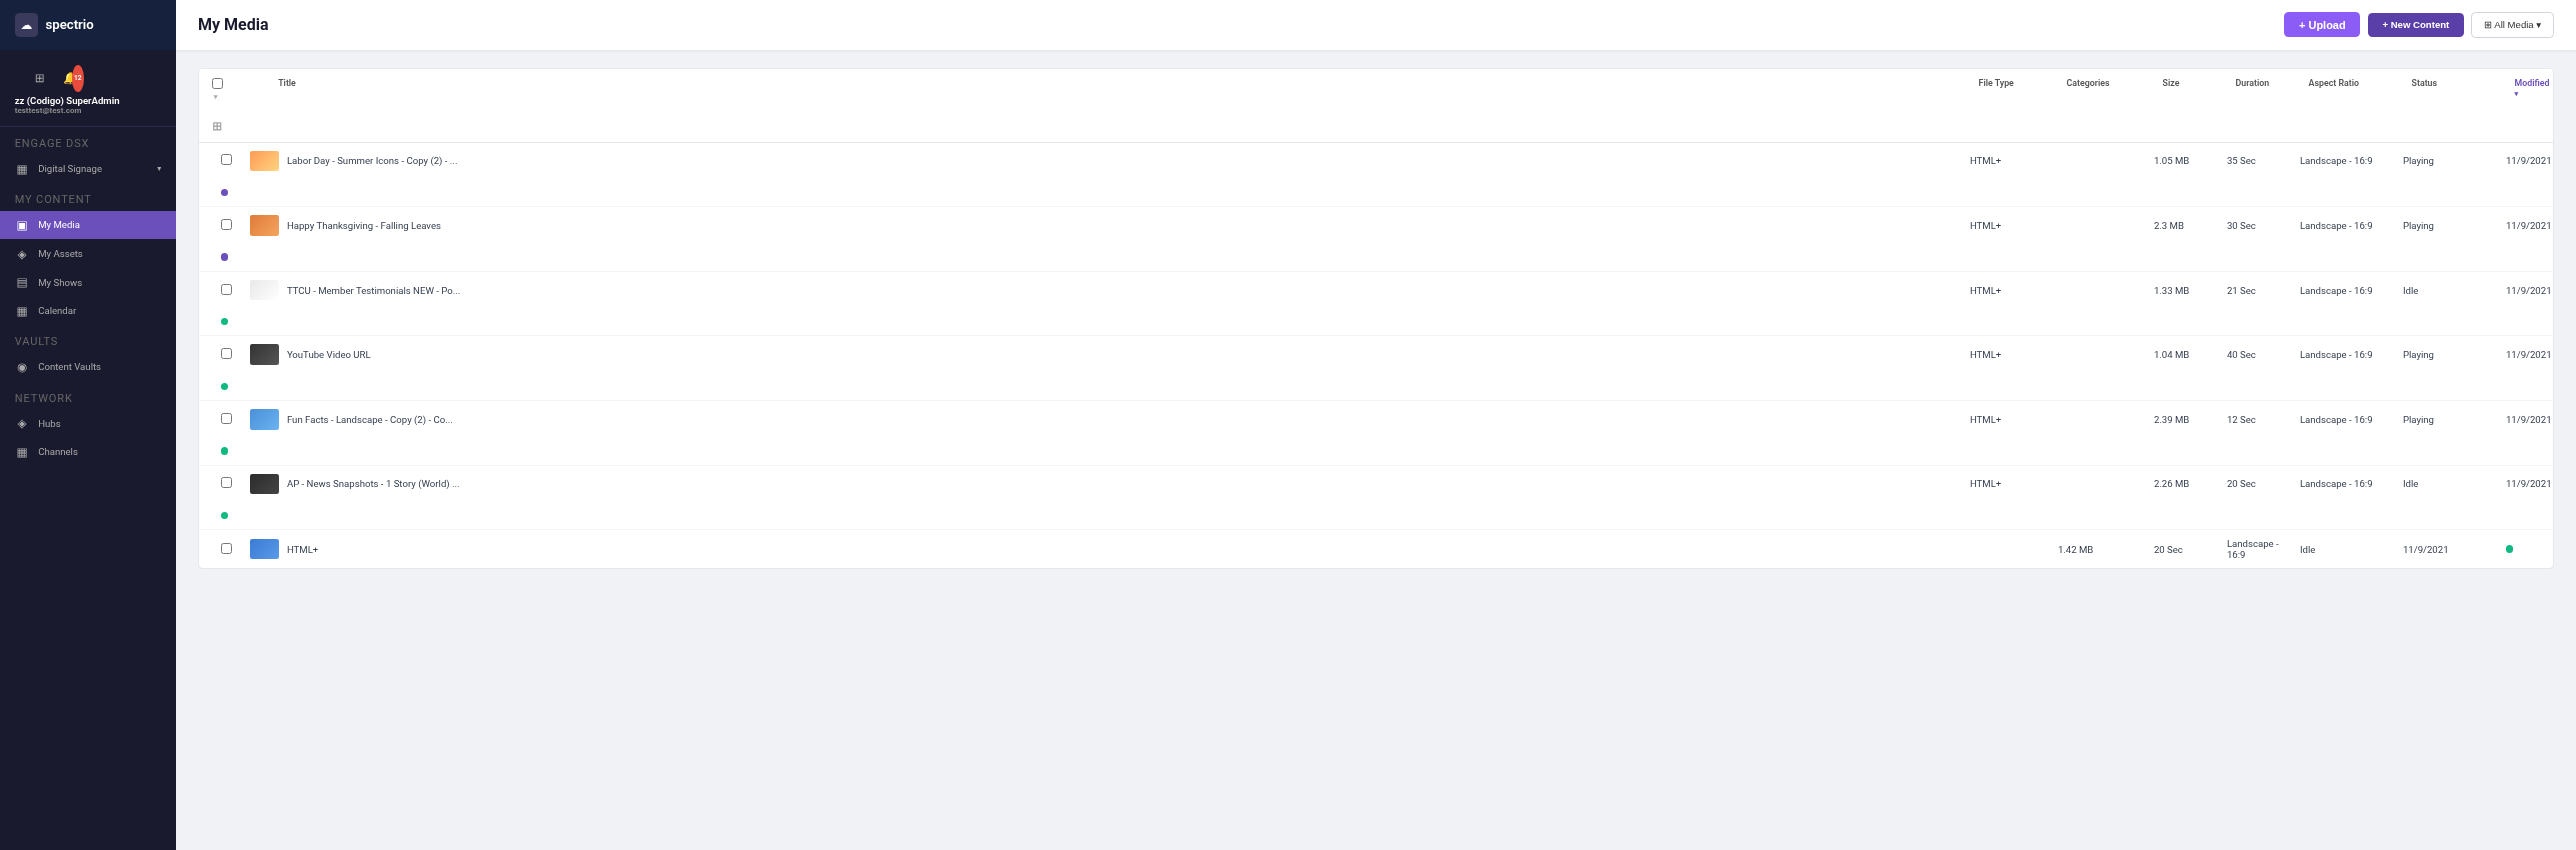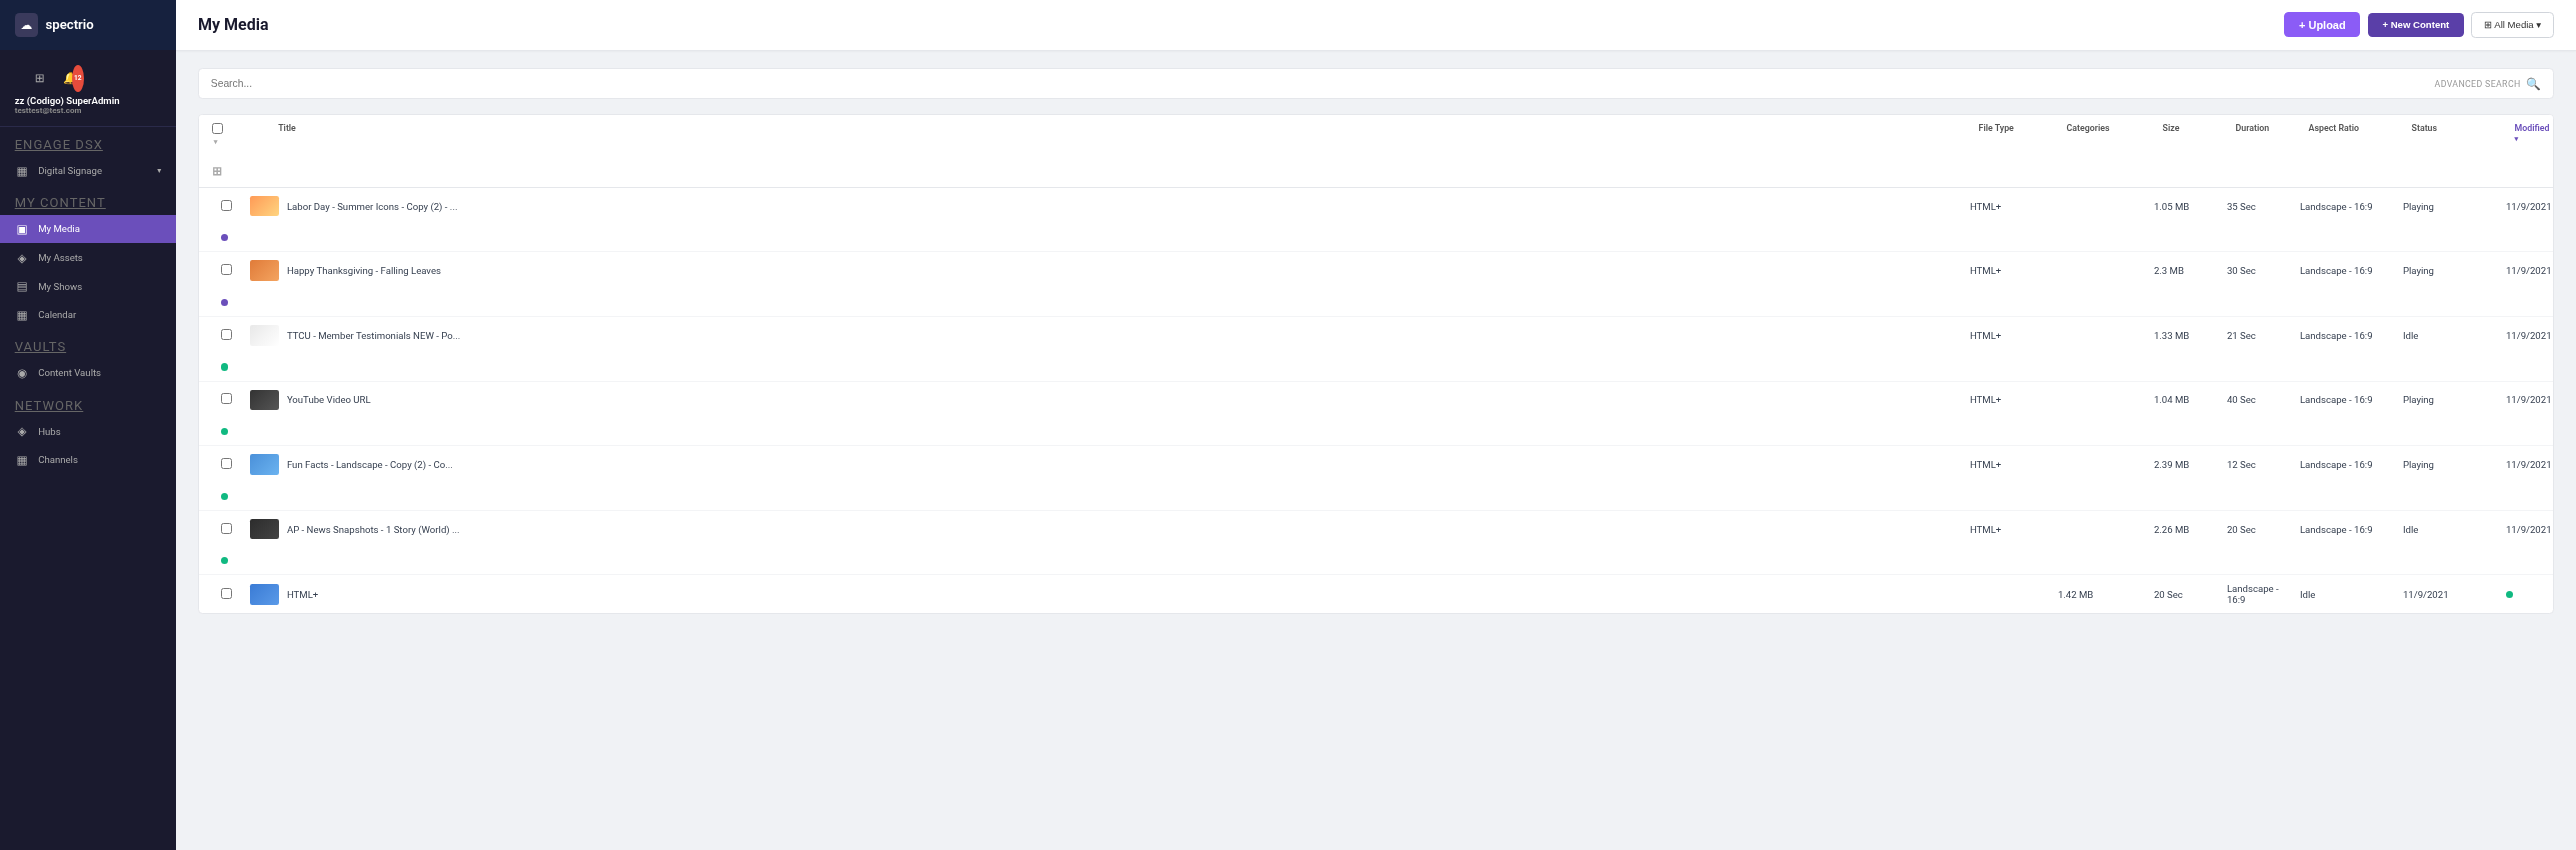--- a/index.html
+++ b/index.html
@@ -63,25 +63,24 @@
       font-size: 6.6px;
       border-radius: 50%;
       width: 11.8px; height: 27px;
       display: flex; align-items: center; justify-content: center;
       font-weight: bold;
       margin-left: 20px;
     }
 
     .sidebar-section-label {
       padding: 10.3px 14.7px 4.4px;
-      font-size: 13px;
+      font-size: 11px;
       text-transform: uppercase;
       color: #666;
       letter-spacing: 0.08em;
-      text-decoration: underline;
     }
 
     .sidebar-item {
       display: flex;
       align-items: center;
       gap: 8.8px;
       padding: 7.3px 14.7px;
       cursor: pointer;
       color: #aaa;
       font-size: 9.6px;
@@ -337,25 +336,20 @@
   <header class="header">
     <h1 class="page-title">My Media</h1>
     <div class="header-actions">
       <button class="btn-upload">+ Upload</button>
       <button class="btn-new-content">+ New Content</button>
       <button class="btn-all-media">⊞ All Media ▾</button>
     </div>
   </header>
 
   <div class="content-area">
-    <div class="search-bar">
-      <input type="text" placeholder="Search..." style="">
-      <span class="search-advanced">ADVANCED SEARCH</span>
-      <span class="search-icon-btn">🔍</span>
-    </div>
 
     <div class="media-table">
       <div class="table-header">
         <div class="th">
           <input type="checkbox" style="">
           <span class="select-arrow">▾</span>
         </div>
         <div class="th"></div>
         <div class="th">Title</div>
         <div class="th">File Type</div>

